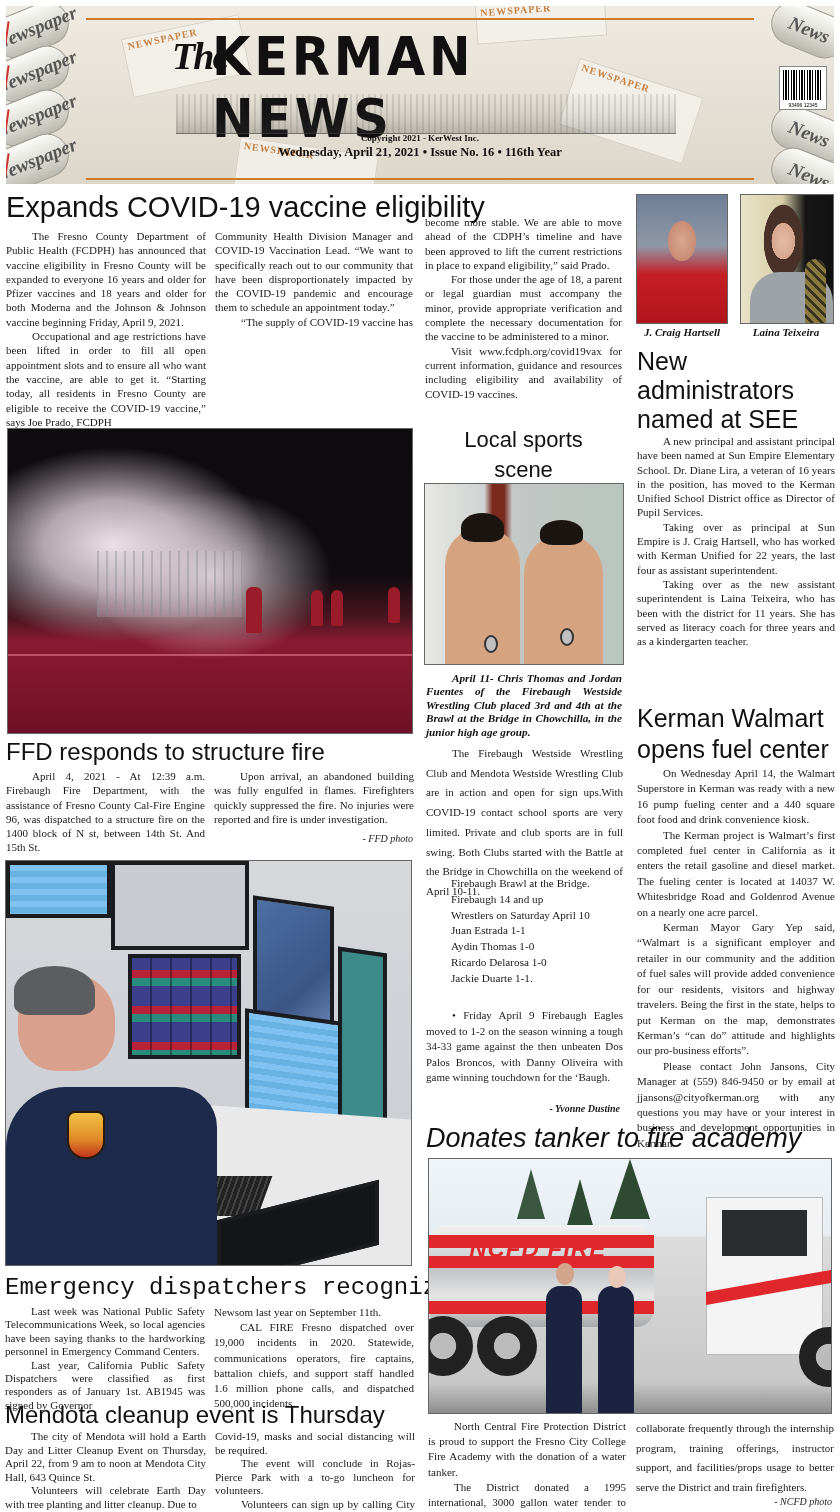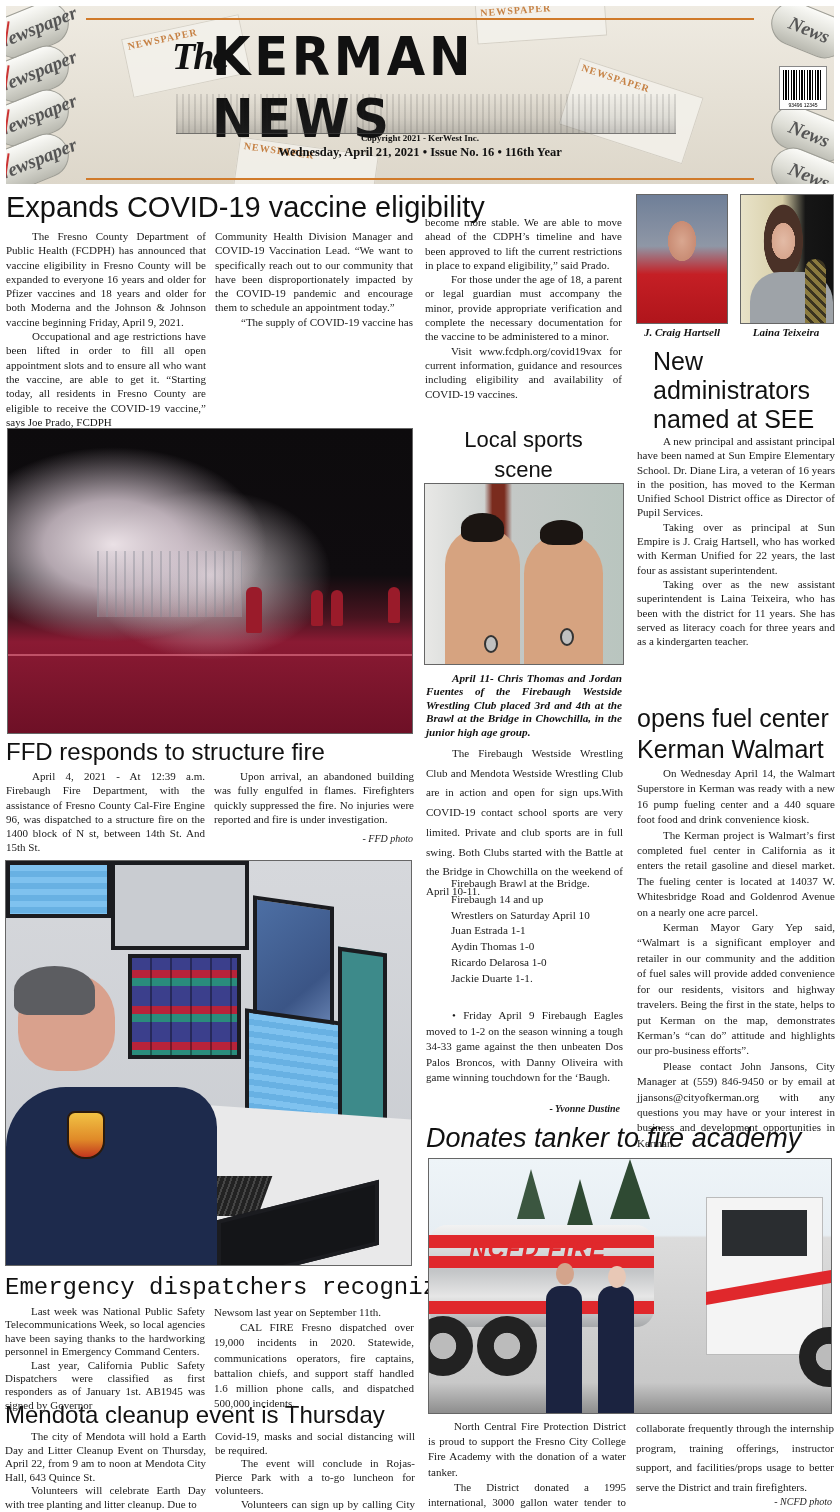--- a/index.html
+++ b/index.html
@@ -230,21 +230,21 @@
 </div>
 
 <div class="abs photo ph-hartsell" style="left:636px;top:194px;width:92px;height:130px;"></div>
 <div class="abs photo ph-teixeira" style="left:740px;top:194px;width:94px;height:130px;">
   <div class="shirt"></div>
     <div class="snake"></div>
 </div>
 <div class="abs cap-name" style="left:630px;top:326px;width:104px;">J. Craig Hartsell</div>
 <div class="abs cap-name" style="left:736px;top:326px;width:100px;">Laina Teixeira</div>
 
-<div class="abs" style="left:653px;top:347px;">
+<div class="abs" style="left:637px;top:347px;">
   <div class="hl" style="font-size:25px;line-height:29px;">New</div>
   <div class="hl" style="font-size:25px;line-height:29px;">administrators</div>
   <div class="hl" style="font-size:25px;line-height:29px;">named at SEE</div>
 </div>
 <div class="abs body" style="left:637px;top:434px;width:198px;">
   <p>A new principal and assistant principal have been named at Sun Empire Elementary School.  Dr. Diane Lira, a veteran of 16 years in the position, has moved to the Kerman Unified School District office as Director of Pupil Services.</p>
   <p>Taking over as principal at Sun Empire is J. Craig Hartsell, who has worked with Kerman Unified for 22 years, the last four as assistant superintendent.</p>
   <p>Taking over as the new assistant superintendent is Laina Teixeira, who has been with the district for 11 years.  She has served as literacy coach for three years and as a kindergarten teacher.</p>
 </div>
 
@@ -292,22 +292,22 @@
   <div>Aydin Thomas 1-0</div>
   <div>Ricardo Delarosa 1-0</div>
   <div>Jackie Duarte 1-1.</div>
 </div>
 <div class="abs body" style="left:426px;top:1008px;width:197px;line-height:15.6px;">
   <p>• Friday April 9 Firebaugh Eagles moved to 1-2 on the season winning a tough 34-33 game against the then unbeaten Dos Palos Broncos, with  Danny Oliveira with game winning touchdown for the ‘Baugh.</p>
 </div>
 <div class="abs" style="left:426px;top:1103px;width:194px;text-align:right;font-family:'Liberation Serif',serif;font-style:italic;font-weight:bold;font-size:10px;">- Yvonne Dustine</div>
 
 <div class="abs" style="left:637px;top:703px;">
+  <div class="hl" style="font-size:25px;line-height:31px;">Kerman Walmart</div>
   <div class="hl" style="font-size:25px;line-height:31px;">opens fuel center</div>
-  <div class="hl" style="font-size:25px;line-height:31px;">Kerman Walmart</div>
 </div>
 <div class="abs body" style="left:637px;top:766px;width:198px;line-height:15.4px;">
   <p>On Wednesday April 14, the Walmart Superstore in Kerman was ready with a new 16 pump fueling center and a 440 square foot food and drink convenience kiosk.</p>
   <p>The Kerman project is Walmart’s first completed fuel center in California as it enters the retail gasoline and diesel market. The fueling center is located at 14037 W. Whitesbridge Road and Goldenrod Avenue on a nearly one acre parcel.</p>
   <p>Kerman Mayor Gary Yep said, “Walmart is a significant employer and retailer in our community and the addition of fuel sales will provide added convenience for our residents, visitors and highway travelers. Being the first in the state, helps to put Kerman on the map, demonstrates Kerman’s “can do” attitude and highlights our pro-business efforts”.</p>
   <p>Please contact John Jansons, City Manager at (559) 846-9450 or by email at jjansons@cityofkerman.org with any questions you may have or your interest in business and development opportunities in Kerman.</p>
 </div>
 
 <div class="abs photo ph-dispatch" style="left:5px;top:860px;width:407px;height:406px;">
   <div class="mon tab" style="left:0;top:0;width:26%;height:14%;"></div>

